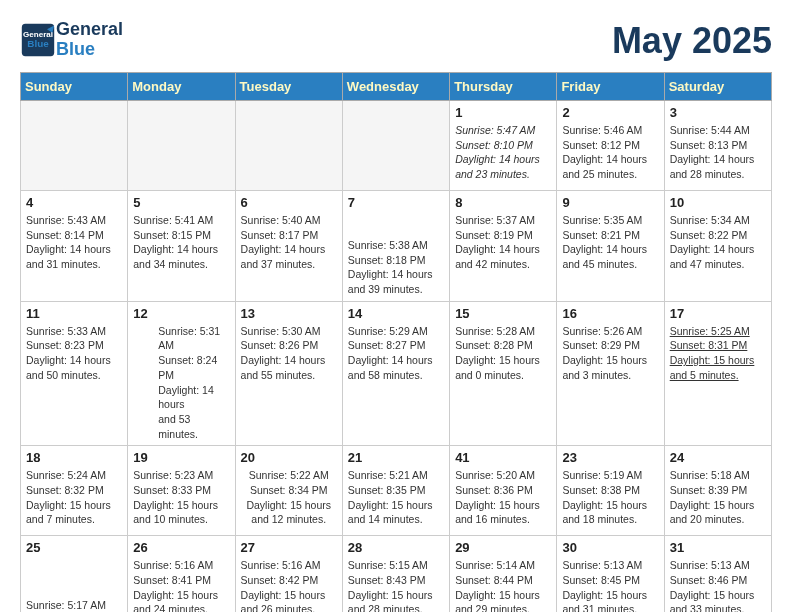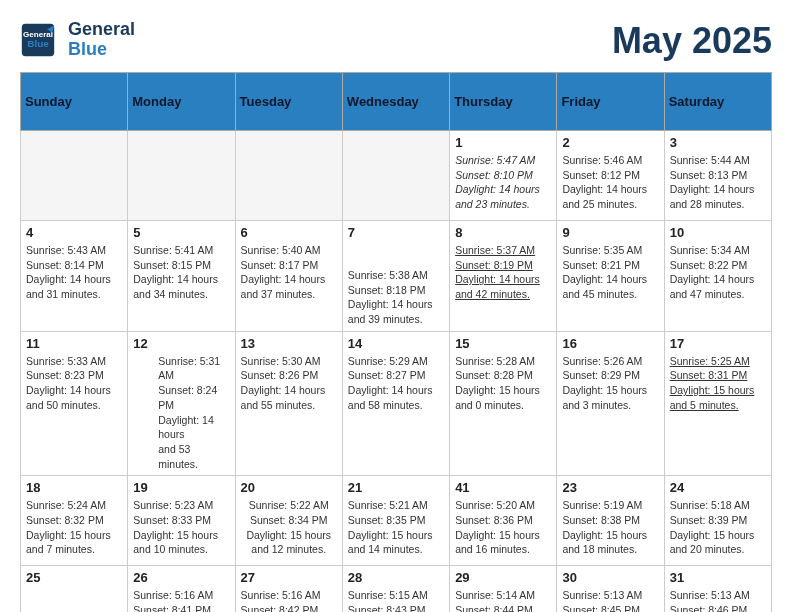--- a/index.html
+++ b/index.html
@@ -12,21 +12,21 @@
     }
     .header {
       display: flex;
       justify-content: space-between;
       align-items: flex-start;
       margin-bottom: 10px;
     }
     .logo {
       display: flex;
       align-items: center;
-      gap: 12px;
+      gap: 0;
     }
     .logo-text {
       font-size: 18px;
       font-weight: bold;
       color: #1a3a5c;
       line-height: 1.1;
     }
     .logo-icon {
       width: 36px;
       height: 36px;
@@ -42,24 +42,24 @@
       font-size: 16px;
       color: #333;
     }
     table {
       width: 100%;
       border-collapse: collapse;
       table-layout: fixed;
     }
     th {
       background-color: #2a7fc1;
-      color: #0f172a;
+      color: #fef9c3;
       font-size: 13px;
       font-weight: bold;
-      padding: 21px 4px;
+      padding: 6px 4px;
       text-align: left;
       border: 1px solid #aaa;
     }
     td {
       border: 1px solid #ccc;
       vertical-align: top;
       padding: 4px 5px;
       height: 90px;
       background: #fff;
       font-size: 11px;
@@ -165,21 +165,21 @@
         </td>
         <td>
           <div class="day-num">7</div>
           <div class="day-info" style="white-space: pre-line; margin-top: 28px;">Sunrise: 5:38 AM
 Sunset: 8:18 PM
 Daylight: 14 hours
 and 39 minutes.</div>
         </td>
         <td>
           <div class="day-num">8</div>
-          <div class="day-info" style="white-space: pre-line; text-decoration: underline;">Sunrise: 5:37 AM
+          <div class="day-info" style="white-space: pre-line;">Sunrise: 5:37 AM
 Sunset: 8:19 PM
 Daylight: 14 hours
 and 42 minutes.</div>
         </td>
         <td>
           <div class="day-num">9</div>
           <div class="day-info" style="white-space: pre-line;">Sunrise: 5:35 AM
 Sunset: 8:21 PM
 Daylight: 14 hours
 and 45 minutes.</div>

